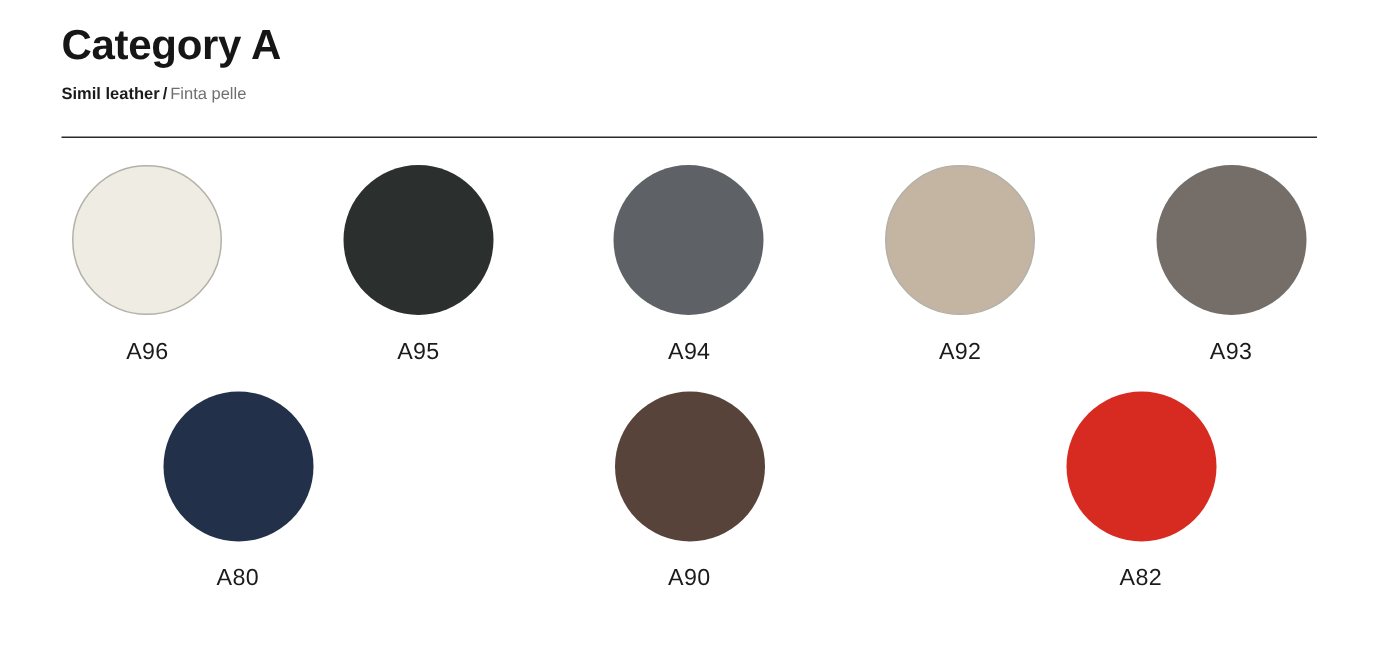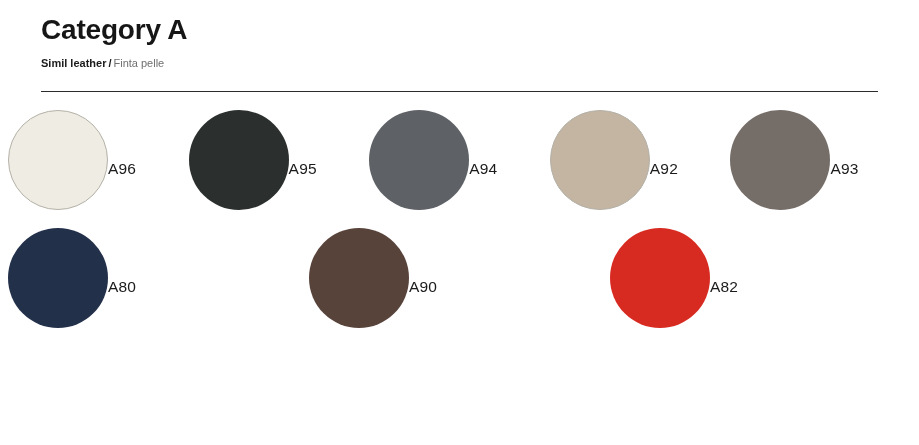--- a/index.html
+++ b/index.html
@@ -81,21 +81,21 @@
     width: 919px;
     box-sizing: border-box;
     padding: 0 8px;
   }
   .swatch-row.row-2 {
     margin-top: 18px;
   }
   .swatch-cell {
     flex: 1 1 0;
     display: flex;
-    flex-direction: row;
+    flex-direction: column;
     align-items: center;
     min-width: 0;
   }
   .swatch-disc {
     width: 100px;
     height: 100px;
     border-radius: 50%;
     box-sizing: border-box;
     background: #cccccc;
   }

